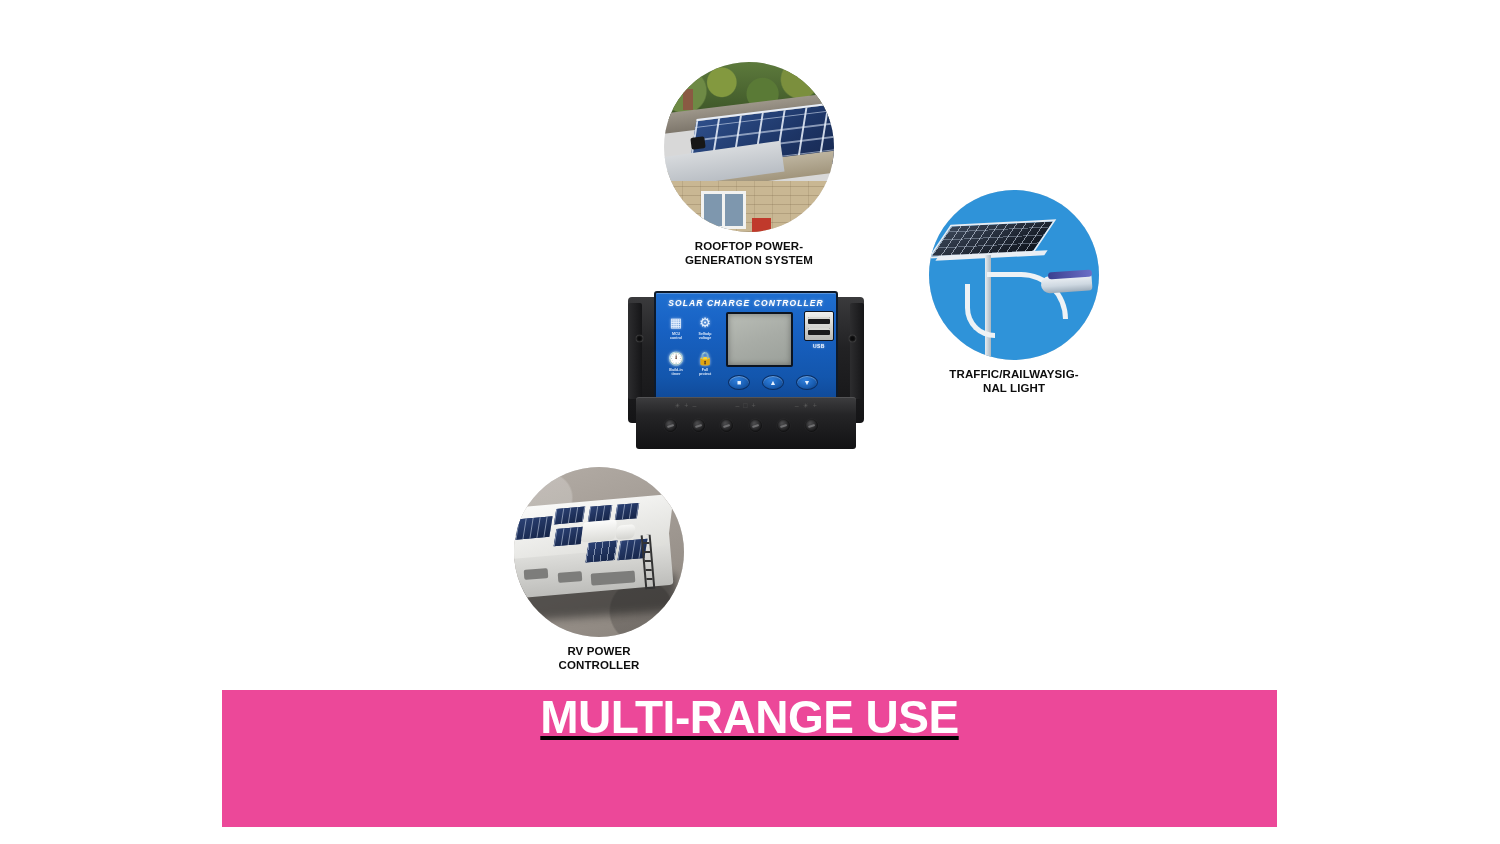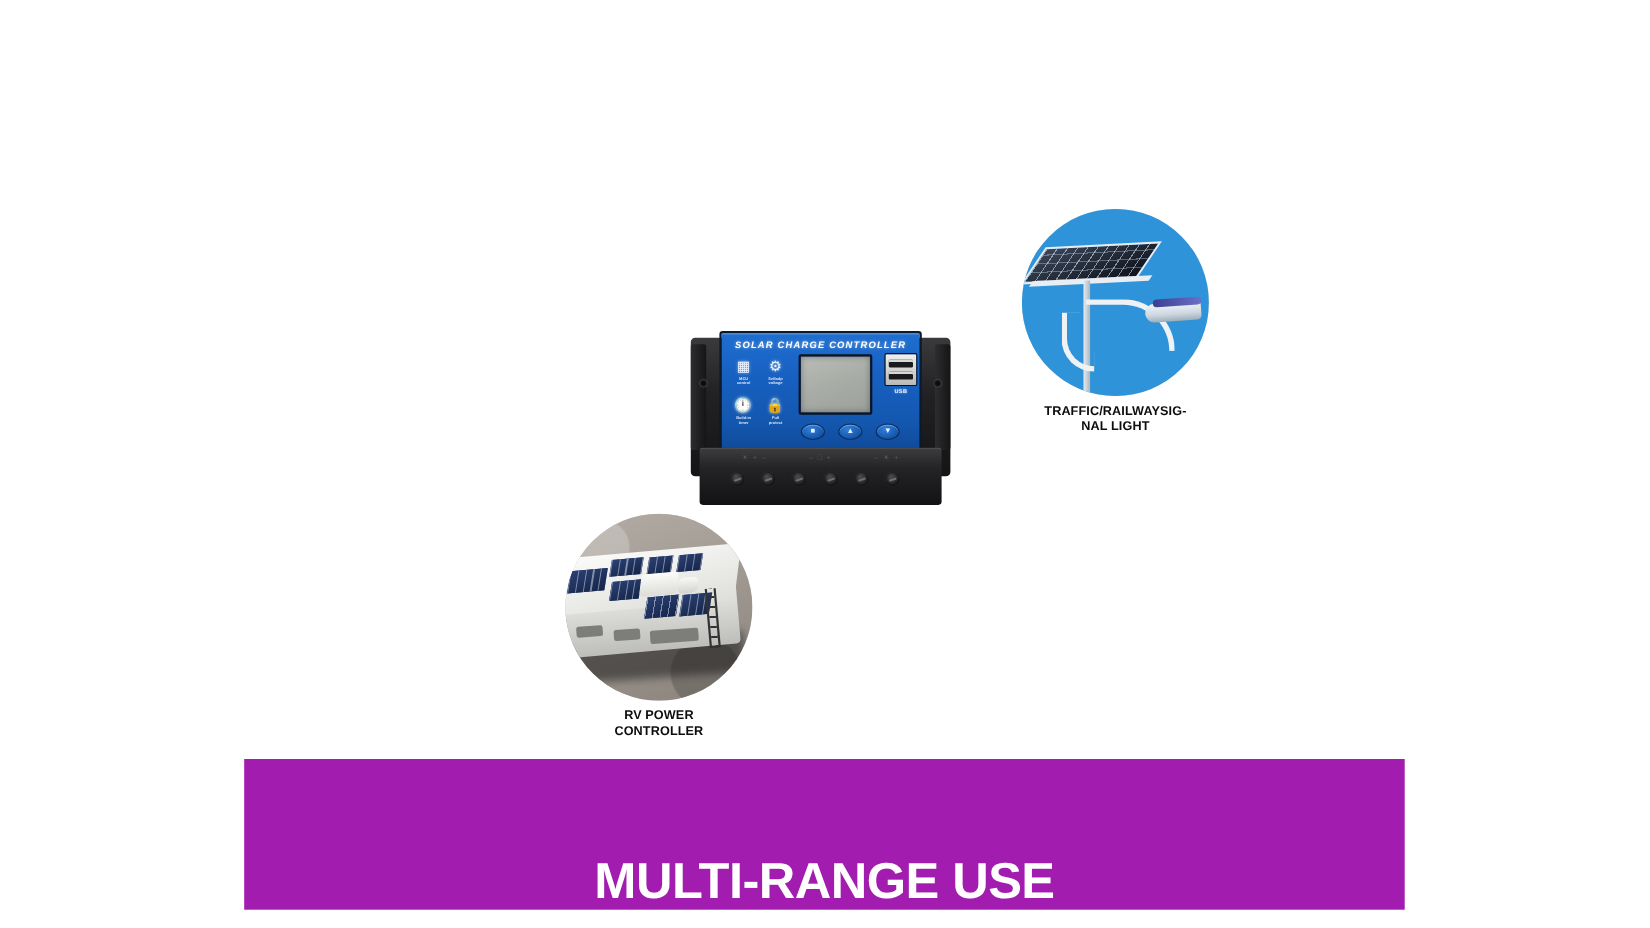--- a/index.html
+++ b/index.html
@@ -248,21 +248,20 @@
   .gd-box    { position:absolute; left:36%; top:40%; width:13%; height:7%;
                background:#17191a; border-radius:3px; transform: rotate(-10deg); }
 
   
   #controller {
     position: absolute;
     left: 628px;
     top: 291px;
     width: 236px;
     height: 160px;
-    margin-top: 10px;
   }
   .ctl-backplate {
     position:absolute; left:0; top:6px; width:236px; height:126px;
     background: linear-gradient(180deg,#3a3a3c 0%, #222224 40%, #141416 100%);
     border-radius: 4px;
   }
   .ctl-hole {
     position:absolute; width:7px; height:7px; border-radius:50%;
     background:#0b0b0c; box-shadow: inset 0 0 2px #666, 0 0 1px #777;
   }
@@ -378,37 +377,55 @@
     border-radius:2px;
   }
   .ctl-tabL { left:0; }
   .ctl-tabR { right:0; }
 
   
   #banner {
     position:absolute;
     left:222px; top:690px;
     width:1055px; height:137px;
-    background:#a21caf;
-    display:flex; align-items:flex-end; justify-content:center;
+    background:#ec4899;
+    display:flex; align-items:flex-start; justify-content:center;text-decoration:underline;
   }
   #banner-title {
     color:#ffffff;
     font-size:46px;
     font-weight:bold;
     letter-spacing:-0.5px;
     text-align:center;
   }
 </style>
 </head>
 <body>
 
 <div id="stage">
 
 
+  <div class="node" id="node-rooftop">
+    <div class="node-circle">
+      <div class="sc">
+        <div class="rt-trees"></div>
+        <div class="rt-chim"></div>
+        <div class="rt-ridge"></div>
+        <div class="rt-array"></div>
+        <div class="rt-fascia"></div>
+        <div class="rt-soffit"></div>
+        <div class="rt-vent"></div>
+        <div class="rt-wall"></div>
+        <div class="rt-win"></div>
+        <div class="rt-door"></div>
+      </div>
+    </div>
+    <div class="node-label">ROOFTOP POWER-
+GENERATION SYSTEM</div>
+  </div>
 
   <div class="node" id="node-rv">
     <div class="node-circle">
       <div class="sc">
         <div class="rv-ground"></div>
         <div class="rv-shadow"></div>
         <div class="rv-body"></div>
         <div class="rv-roof"></div>
         <div class="rv-p4"></div>
         <div class="rv-p1"></div>

